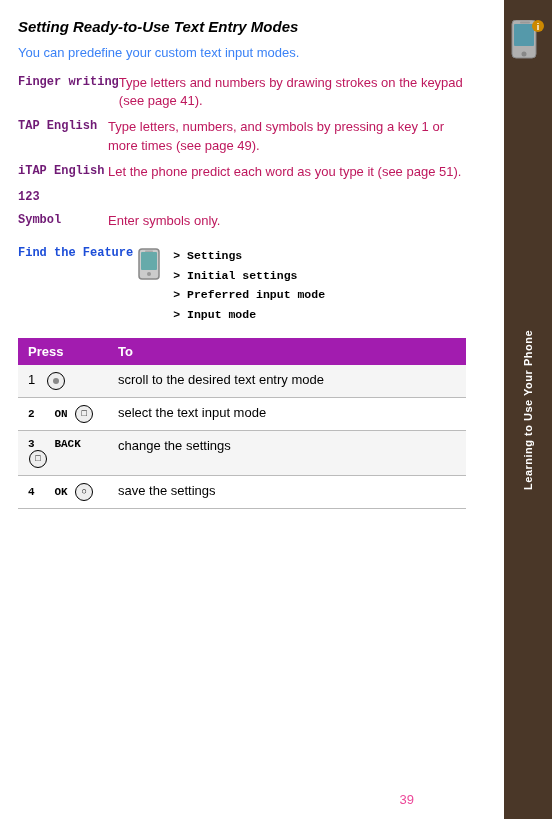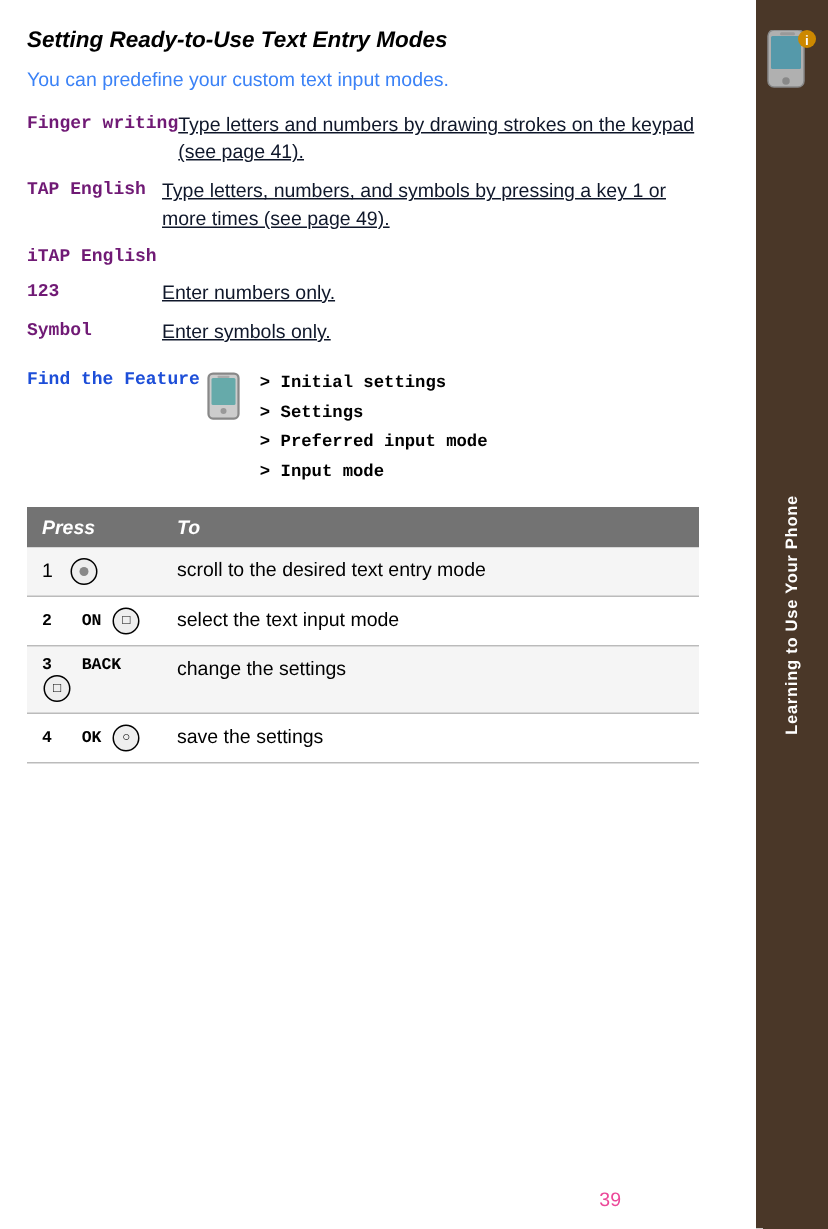--- a/index.html
+++ b/index.html
@@ -87,24 +87,23 @@
       font-family: 'Courier New', monospace;
       font-size: 12px;
       font-weight: bold;
       min-width: 90px;
       color: #701a75;
       padding-top: 1px;
     }
 
     .def-desc {
       font-size: 13px;
-      color: #0f172a;
+      color: #be185d;
       flex: 1;
       line-height: 1.4;
-      text-decoration: underline;
     }
 
     
     .find-feature {
       display: flex;
       align-items: flex-start;
       margin-bottom: 14px;
     }
 
     .find-feature-label {
@@ -141,23 +140,22 @@
     }
 
     
     .steps-table {
       width: 100%;
       border-collapse: collapse;
       margin-top: 4px;
     }
 
     .steps-table thead tr {
-      background: #737373;
+      background: #a21caf;
       color: #fff;
-      font-style: italic;
     }
 
     .steps-table thead th {
       padding: 6px 10px;
       font-size: 13px;
       font-weight: bold;
       text-align: left;
     }
 
     .steps-table thead th.col-press {
@@ -260,47 +258,47 @@
         <div class="def-desc">Type letters and numbers by drawing strokes on the keypad (see page 41).</div>
       </div>
 
       <div class="def-row">
         <div class="def-term">TAP English</div>
         <div class="def-desc">Type letters, numbers, and symbols by pressing a key 1 or more times (see page 49).</div>
       </div>
 
       <div class="def-row">
         <div class="def-term">iTAP English</div>
+        <div class="def-desc">Let the phone predict each word as you type it (see page 51).</div>
       </div>
 
       <div class="def-row">
         <div class="def-term">123</div>
-        <div class="def-desc">Enter numbers only.</div>
       </div>
 
       <div class="def-row">
         <div class="def-term">Symbol</div>
         <div class="def-desc">Enter symbols only.</div>
       </div>
 
     </div>
 
     <div class="find-feature">
       <div class="find-feature-label">Find the Feature</div>
       <div class="find-feature-content">
 
         <svg class="phone-icon-small" viewBox="0 0 32 32" xmlns="http://www.w3.org/2000/svg">
           <rect x="6" y="1" width="20" height="30" rx="3" ry="3" fill="#ccc" stroke="#888" stroke-width="1.5"></rect>
           <rect x="8" y="4" width="16" height="18" rx="1" fill="#6aa"></rect>
           <circle cx="16" cy="26" r="2" fill="#999"></circle>
           <rect x="12" y="2.5" width="8" height="1.5" rx="0.7" fill="#aaa"></rect>
         </svg>
         <div class="feature-steps">
+          <span>&gt; Settings</span>
           <span>&gt; Initial settings</span>
-          <span>&gt; Settings</span>
           <span>&gt; Preferred input mode</span>
           <span>&gt; Input mode</span>
         </div>
       </div>
     </div>
 
     <table class="steps-table">
       <thead>
         <tr>
           <th class="col-press">Press</th>

